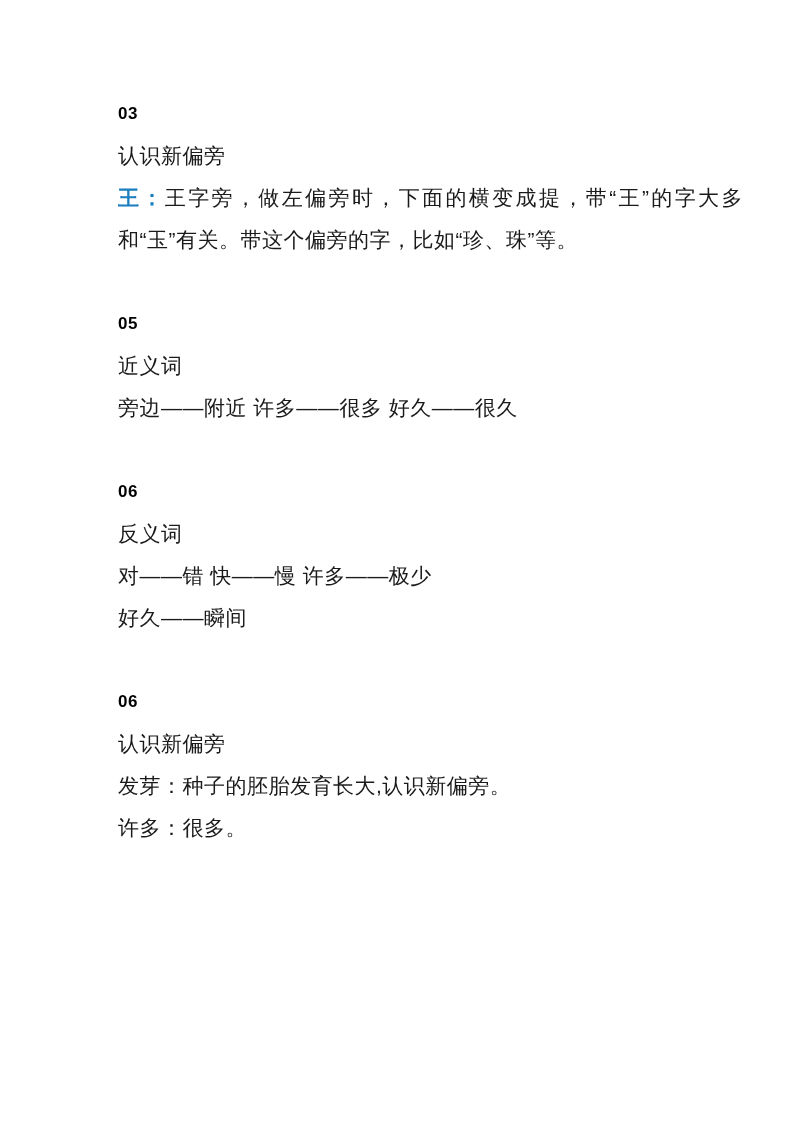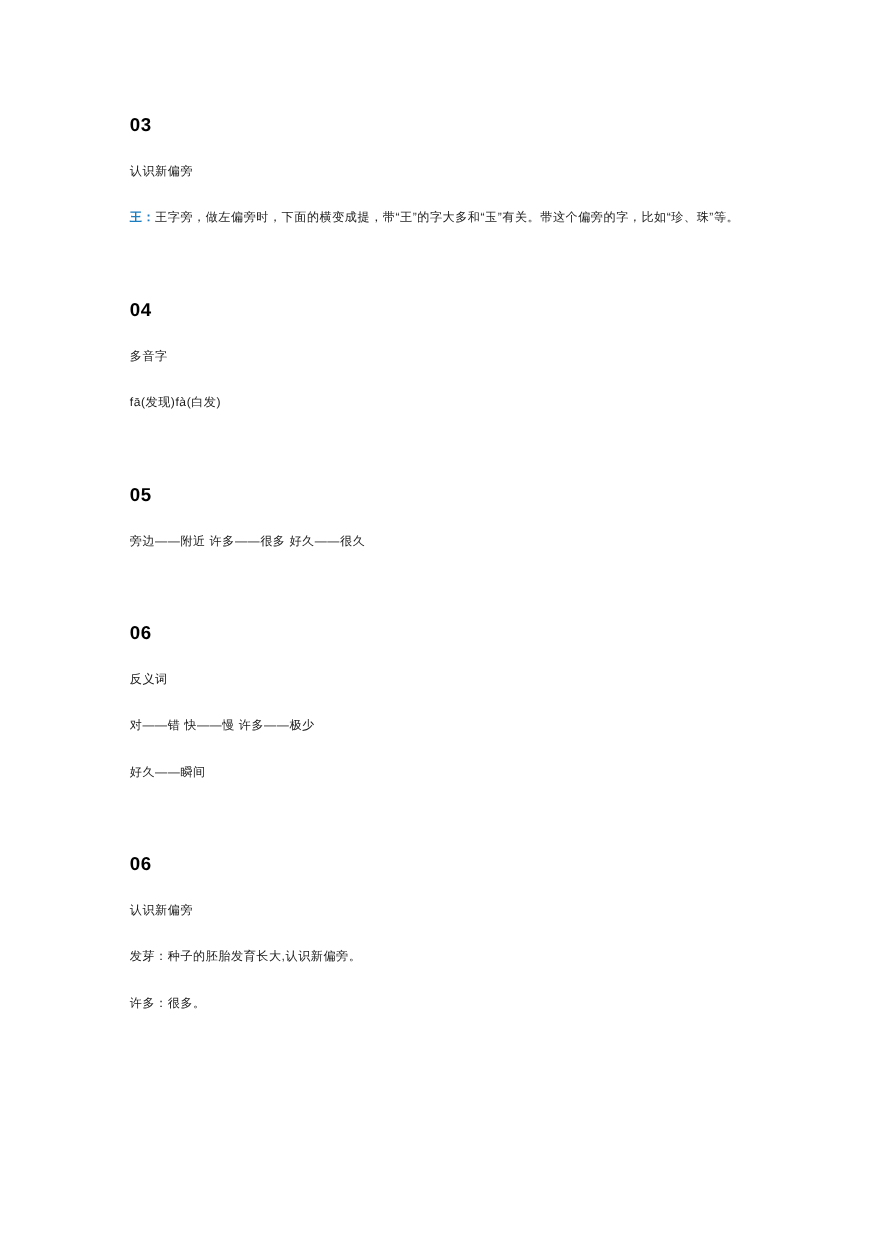--- a/index.html
+++ b/index.html
@@ -13,21 +13,21 @@
     font-family: "Liberation Sans", "DejaVu Sans", sans-serif;
     color: #1a1a1a;
   }
   .content {
     padding: 93px 50px 0 118px;
   }
   .section {
     margin-bottom: 42px;
   }
   .section p {
-    font-size: 11px;
+    font-size: 21px;
     line-height: 42px;
     letter-spacing: 0.5px;
     color: #1a1a1a;
   }
   .section p.num {
     font-size: 17px;
     font-weight: 700;
     letter-spacing: 0.5px;
     color: #000000;
   }
@@ -45,28 +45,24 @@
 
 <div class="page">
   <div class="content">
 
     <div class="section">
       <p class="num">03</p>
       <p>认识新偏旁</p>
       <p class="justify"><span class="lead">王：</span><span>王字旁，做左偏旁时，下面的横变成提，带“王”的字大多和“玉”有关。带这个偏旁的字，比如“珍、珠”等。</span></p>
     </div>
 
-    <div class="section">
-      <p class="num">04</p>
-      <p>多音字</p>
-      <p>fā(发现)fà(白发)</p>
-    </div>
 
     <div class="section">
       <p class="num">05</p>
+      <p>近义词</p>
       <p>旁边——附近 许多——很多 好久——很久</p>
     </div>
 
     <div class="section">
       <p class="num">06</p>
       <p>反义词</p>
       <p>对——错 快——慢 许多——极少</p>
       <p>好久——瞬间</p>
     </div>
 

